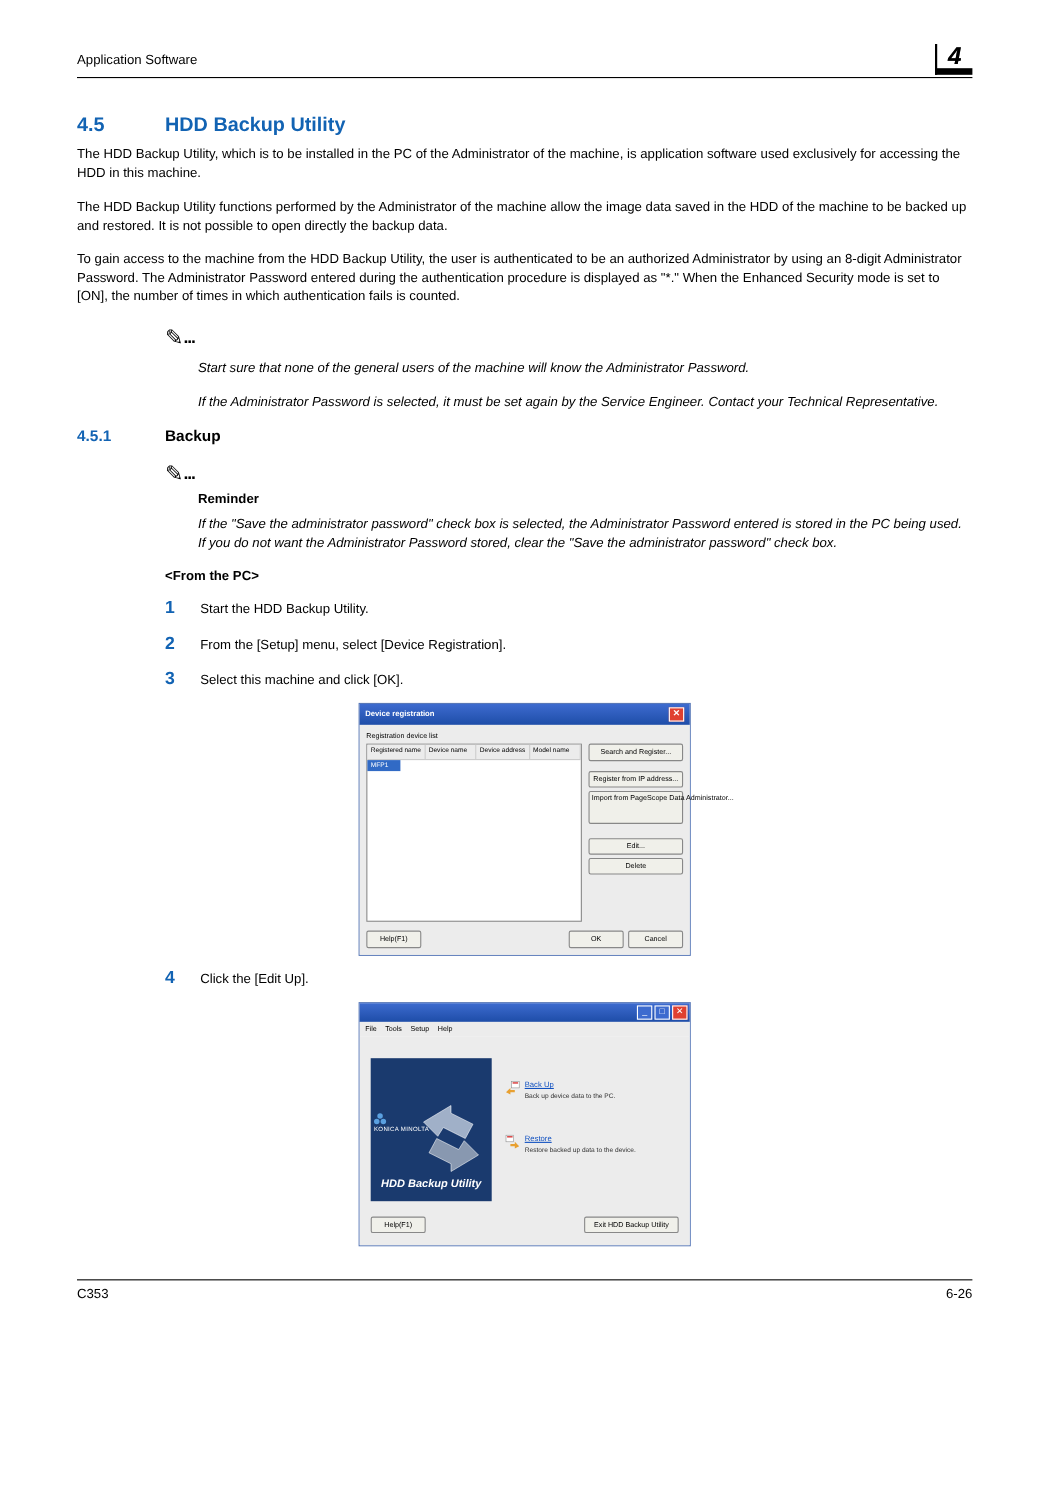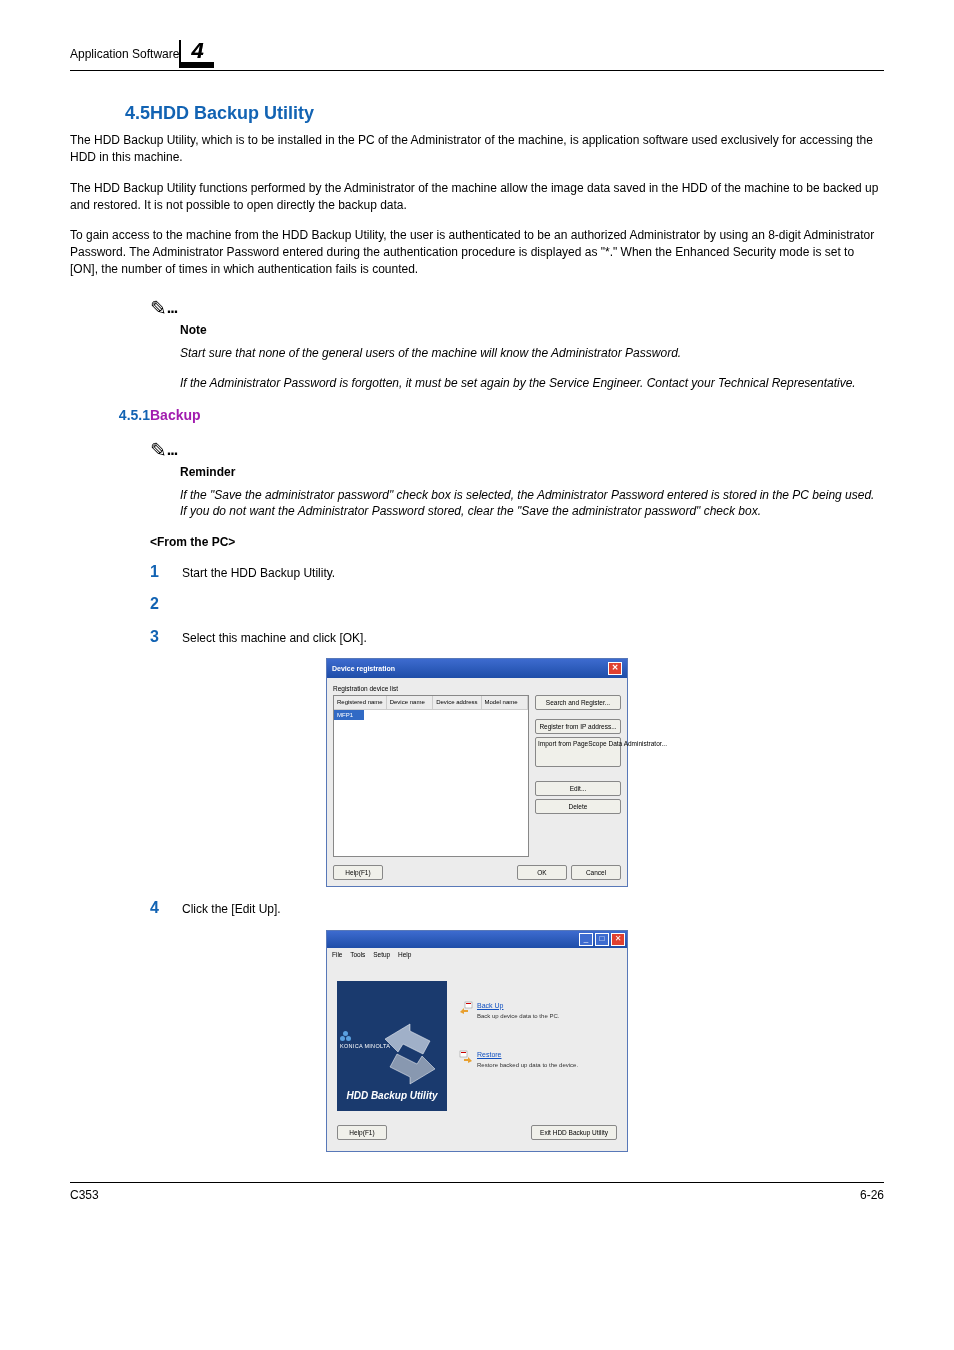--- a/index.html
+++ b/index.html
@@ -7,20 +7,21 @@
     font-size: 12px;
     color: #000;
     margin: 0;
     padding: 40px 70px 30px 70px;
     width: 954px;
     box-sizing: border-box;
     line-height: 1.4;
   }
   .top-header {
     display: flex;
+    justify-content: space-between;
     align-items: center;
     border-bottom: 1px solid #000;
     padding-bottom: 2px;
     margin-bottom: 30px;
   }
   .top-header .ch-num {
     font-size: 22px;
     font-weight: bold;
     font-style: italic;
     color: #000;
@@ -30,21 +31,20 @@
     color: #000;
     padding: 0 10px;
     border-left: 2px solid #000;
     border-bottom: 6px solid #000;
     line-height: 1;
   }
   .section-row {
     display: flex;
     align-items: baseline;
     margin-top: 10px;
-    text-align: right;
   }
   .sec-num {
     color: #1263b3;
     font-weight: bold;
     font-size: 18px;
     width: 80px;
     flex-shrink: 0;
   }
   .sec-title {
     color: #1263b3;
@@ -52,21 +52,21 @@
     font-size: 18px;
   }
   .sub-num {
     color: #1263b3;
     font-weight: bold;
     font-size: 14px;
     width: 80px;
     flex-shrink: 0;
   }
   .sub-title {
-    color: #a21caf;
+    color: #000000;
     font-weight: bold;
     font-size: 14px;
   }
   .body-block {
   }
   .body-block p { margin: 6px 0 14px 0; }
   .note-block {
     margin-left: 80px;
     position: relative;
     margin-top: 8px;
@@ -316,23 +316,22 @@
   <span class="sec-title">HDD Backup Utility</span>
 </div>
 <div class="body-block">
   <p>The HDD Backup Utility, which is to be installed in the PC of the Administrator of the machine, is application software used exclusively for accessing the HDD in this machine.</p>
   <p>The HDD Backup Utility functions performed by the Administrator of the machine allow the image data saved in the HDD of the machine to be backed up and restored. It is not possible to open directly the backup data.</p>
   <p>To gain access to the machine from the HDD Backup Utility, the user is authenticated to be an authorized Administrator by using an 8-digit Administrator Password. The Administrator Password entered during the authentication procedure is displayed as "*." When the Enhanced Security mode is set to [ON], the number of times in which authentication fails is counted.</p>
 </div>
 
 <div class="note-block">
   <span class="note-icon">✎</span><span class="dots">...</span>
-  <div class="note-label">Note</div>
   <div class="note-text">Start sure that none of the general users of the machine will know the Administrator Password.</div>
-  <div class="note-text">If the Administrator Password is forgotten, it must be set again by the Service Engineer. Contact your Technical Representative.</div>
+  <div class="note-text">If the Administrator Password is selected, it must be set again by the Service Engineer. Contact your Technical Representative.</div>
 </div>
 
 <div class="section-row">
   <span class="sub-num">4.5.1</span>
   <span class="sub-title">Backup</span>
 </div>
 
 <div class="note-block">
   <span class="note-icon">✎</span><span class="dots">...</span>
   <div class="note-label">Reminder</div>
@@ -340,20 +339,21 @@
 </div>
 
 <div class="bold-sub">&lt;From the PC&gt;</div>
 
 <div class="step-row">
   <span class="step-num">1</span>
   <span class="step-text">Start the HDD Backup Utility.</span>
 </div>
 <div class="step-row">
   <span class="step-num">2</span>
+  <span class="step-text">From the [Setup] menu, select [Device Registration].</span>
 </div>
 <div class="step-row">
   <span class="step-num">3</span>
   <span class="step-text">Select this machine and click [OK].</span>
 </div>
 
 <div class="dialog">
   <div class="dlg-title">
     <span>Device registration</span>
     <span class="close-x">✕</span>

